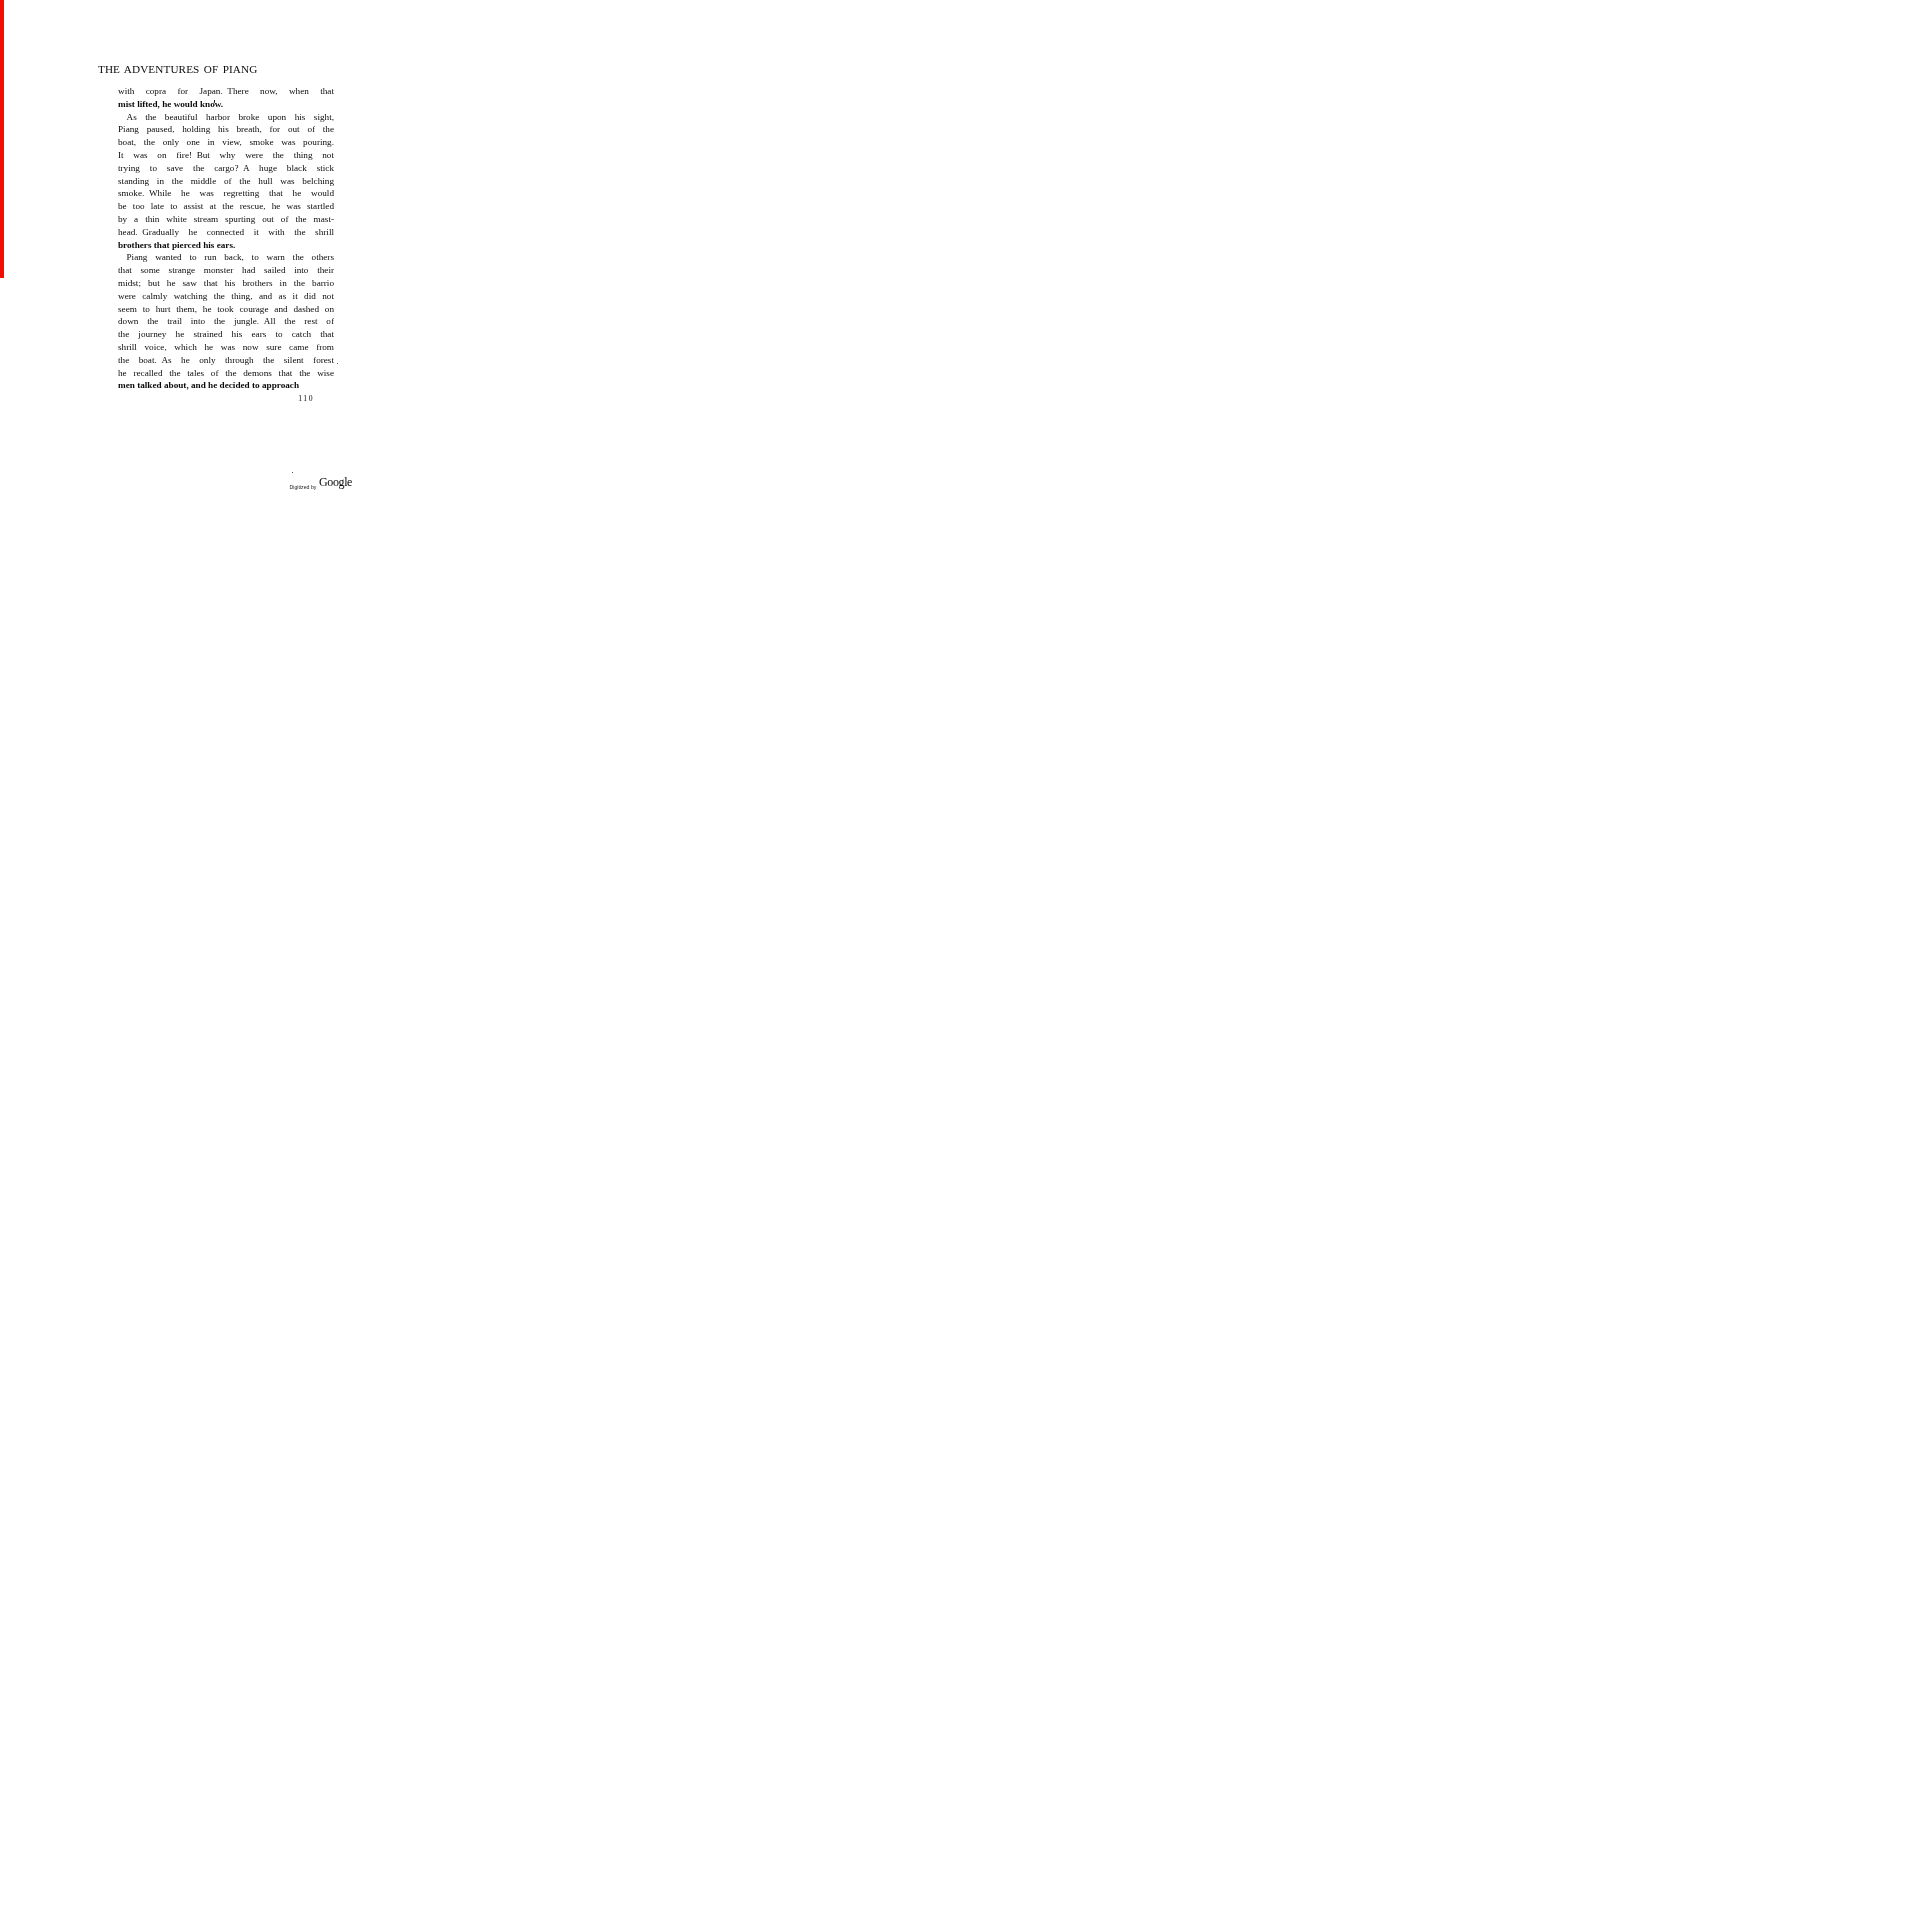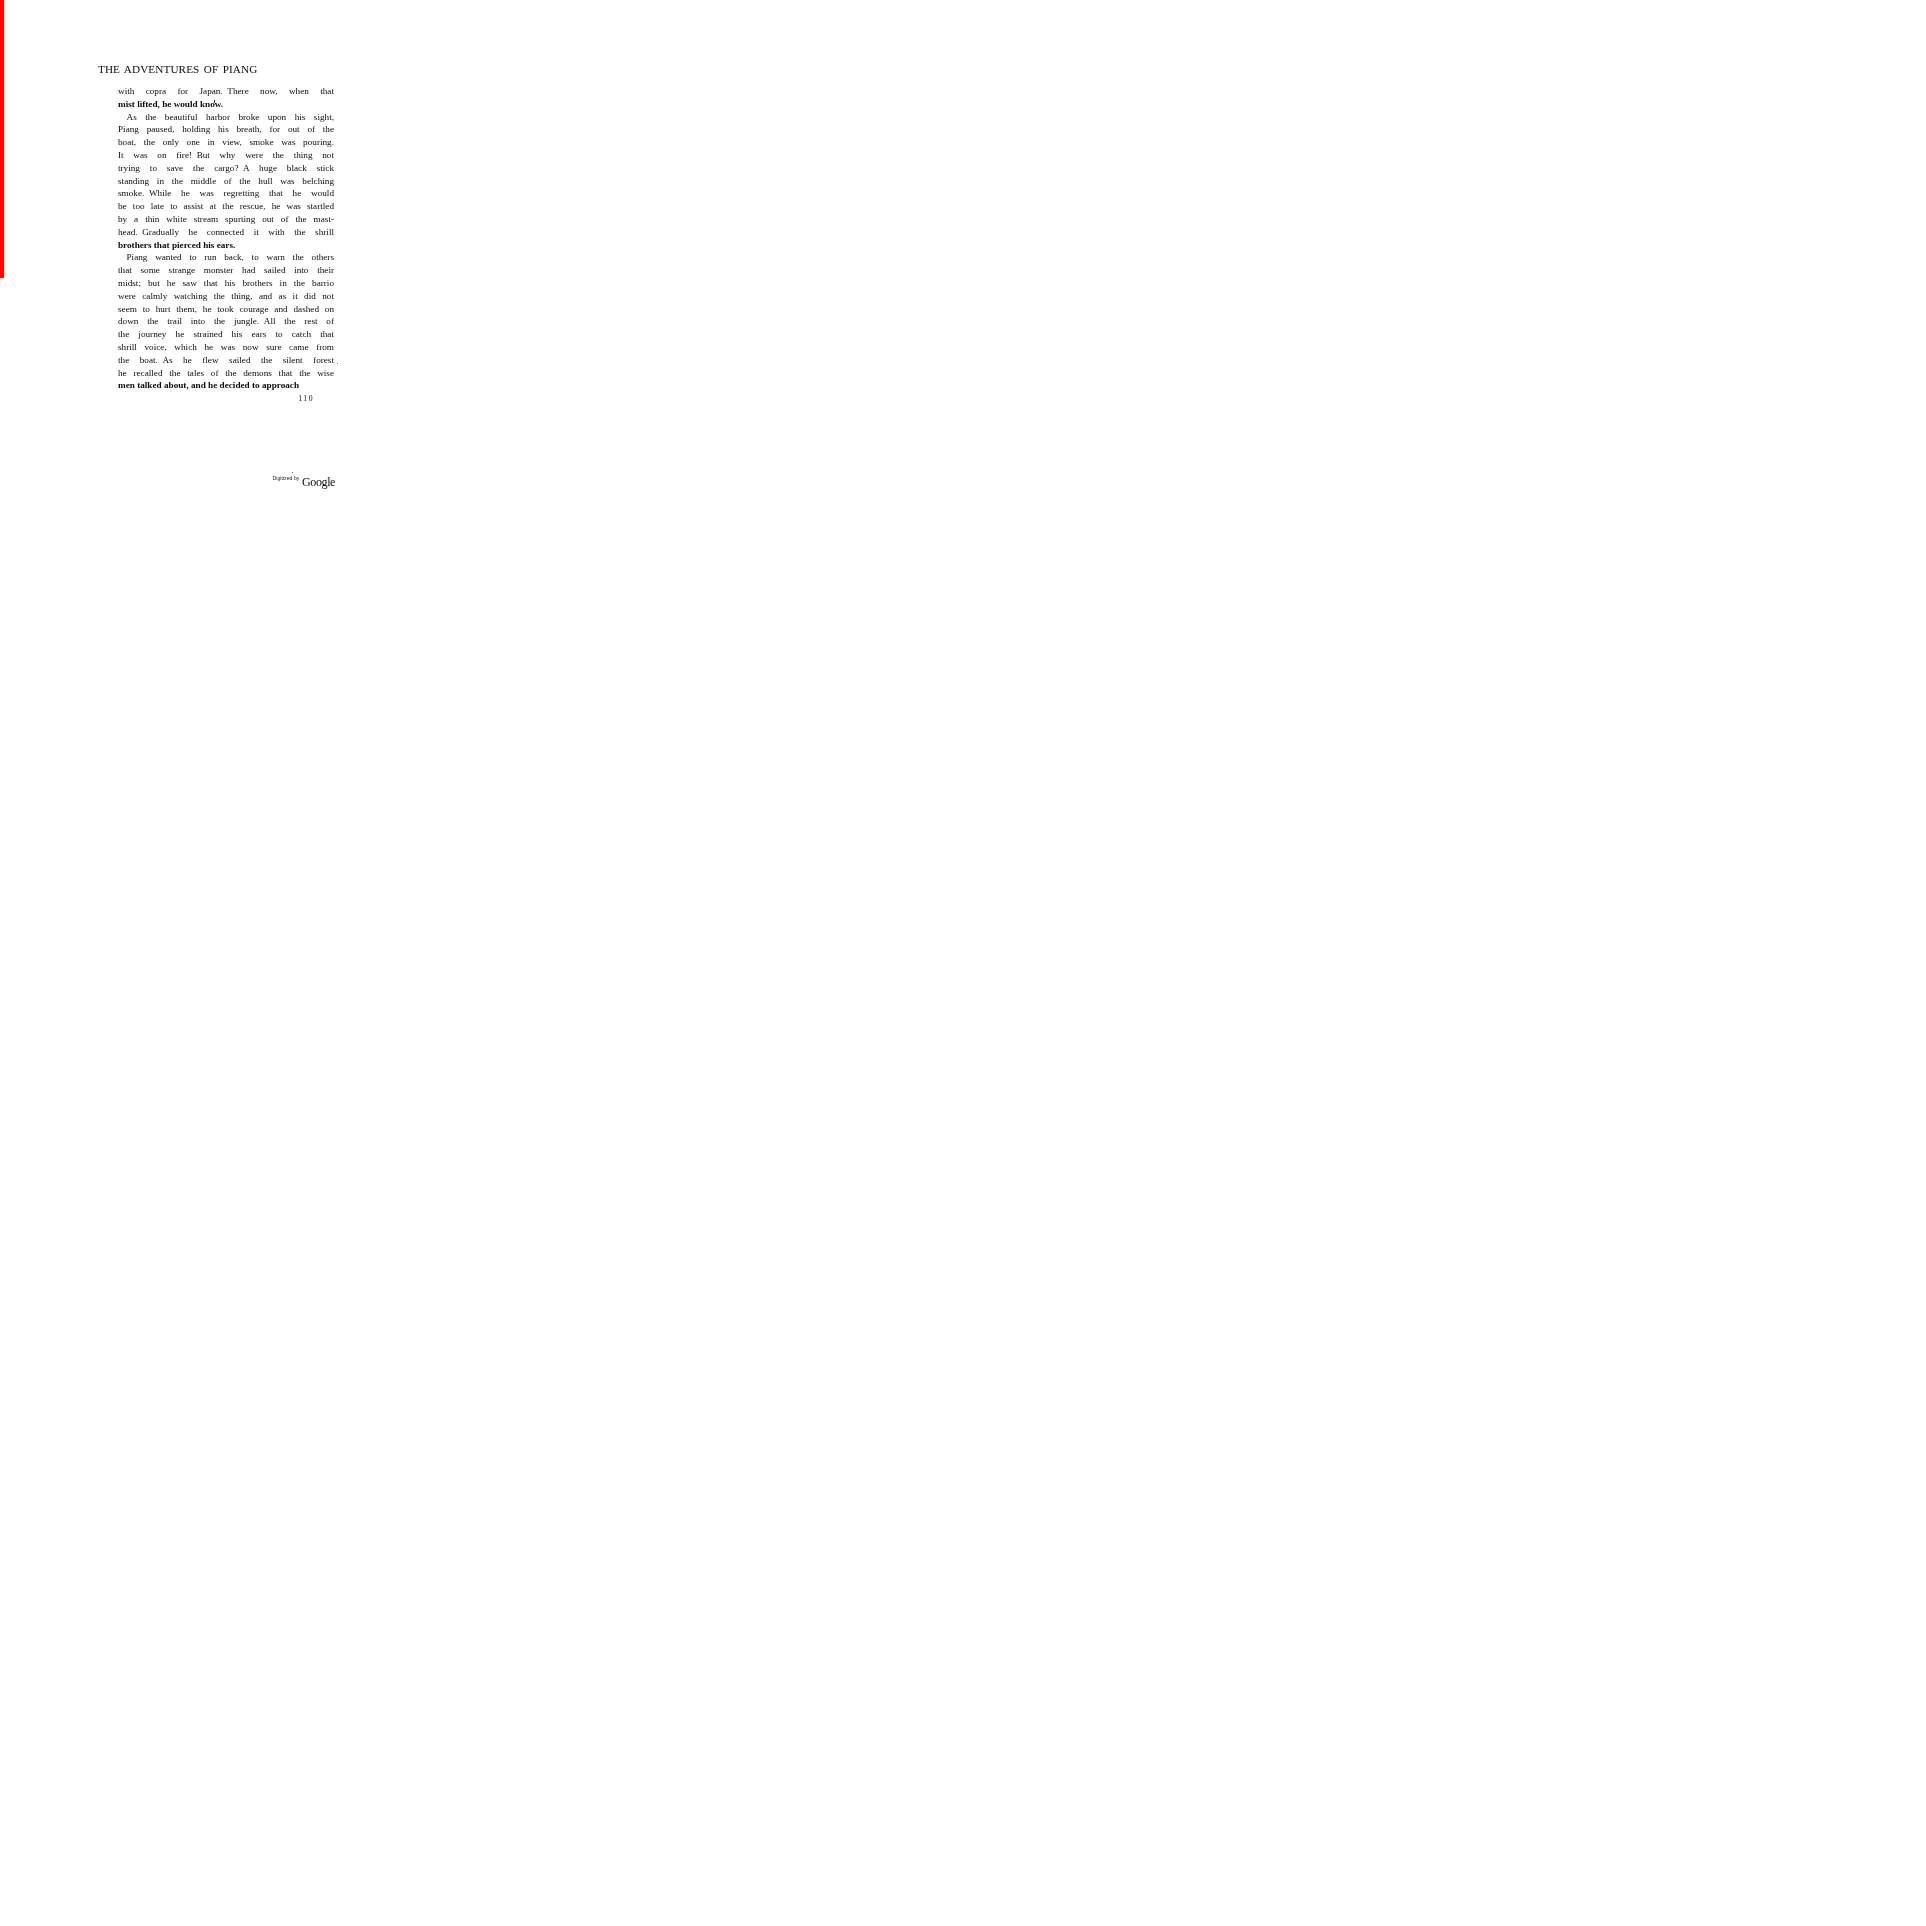--- a/index.html
+++ b/index.html
@@ -62,23 +62,23 @@
     top: 394px;
     left: 98px;
     width: 216px;
     text-align: right;
     font-size: 7.7px;
     letter-spacing: 1.5px;
   }
   .watermark {
     position: absolute;
     top: 475px;
-    right: 64px;
+    right: 47px;
     display: flex;
-    align-items: flex-start;
+    align-items: flex-end;
     gap: 2.7px;
   }
   .wm-prefix {
     font-family: "Liberation Sans", sans-serif;
     font-size: 5.2px;
     color: #1d1d1d;
   }
   .wm-brand {
     font-family: "Liberation Serif", serif;
     font-size: 12px;
@@ -126,21 +126,21 @@
       <div class="line">head. Gradually he connected it with the shrill</div>
       <div class="line para-last">brothers that pierced his ears.</div>
       <div class="line para-first">Piang wanted to run back, to warn the others</div>
       <div class="line">that some strange monster had sailed into their</div>
       <div class="line">midst; but he saw that his brothers in the barrio</div>
       <div class="line">were calmly watching the thing, and as it did not</div>
       <div class="line">seem to hurt them, he took courage and dashed on</div>
       <div class="line">down the trail into the jungle. All the rest of</div>
       <div class="line">the journey he strained his ears to catch that</div>
       <div class="line">shrill voice, which he was now sure came from</div>
-      <div class="line">the boat. As he flew sailed the silent forest</div>
+      <div class="line">the boat. As he only through the silent forest</div>
       <div class="line">he recalled the tales of the demons that the wise</div>
       <div class="line para-last">men talked about, and he decided to approach</div>
     </div>
 
   <div class="ink-mark"></div>
   <div class="speck s2"></div>
 
   <div class="page-number">110</div>
 
   <div class="watermark">

